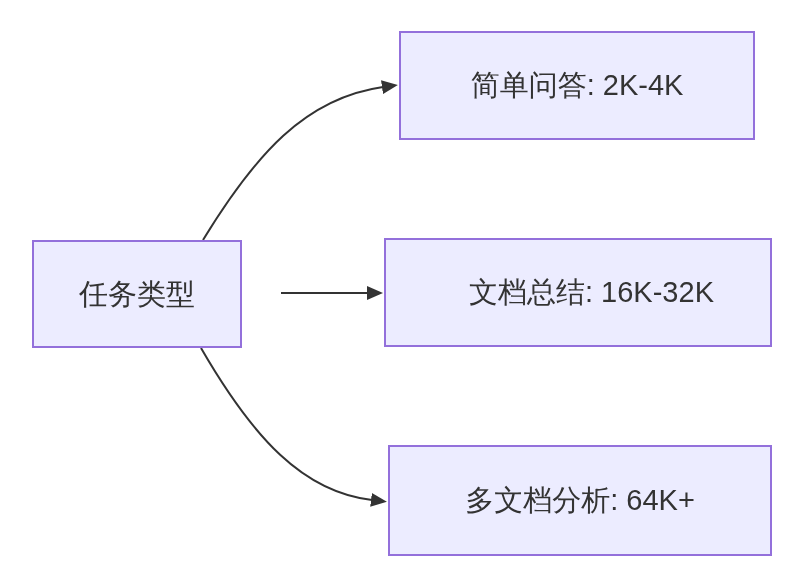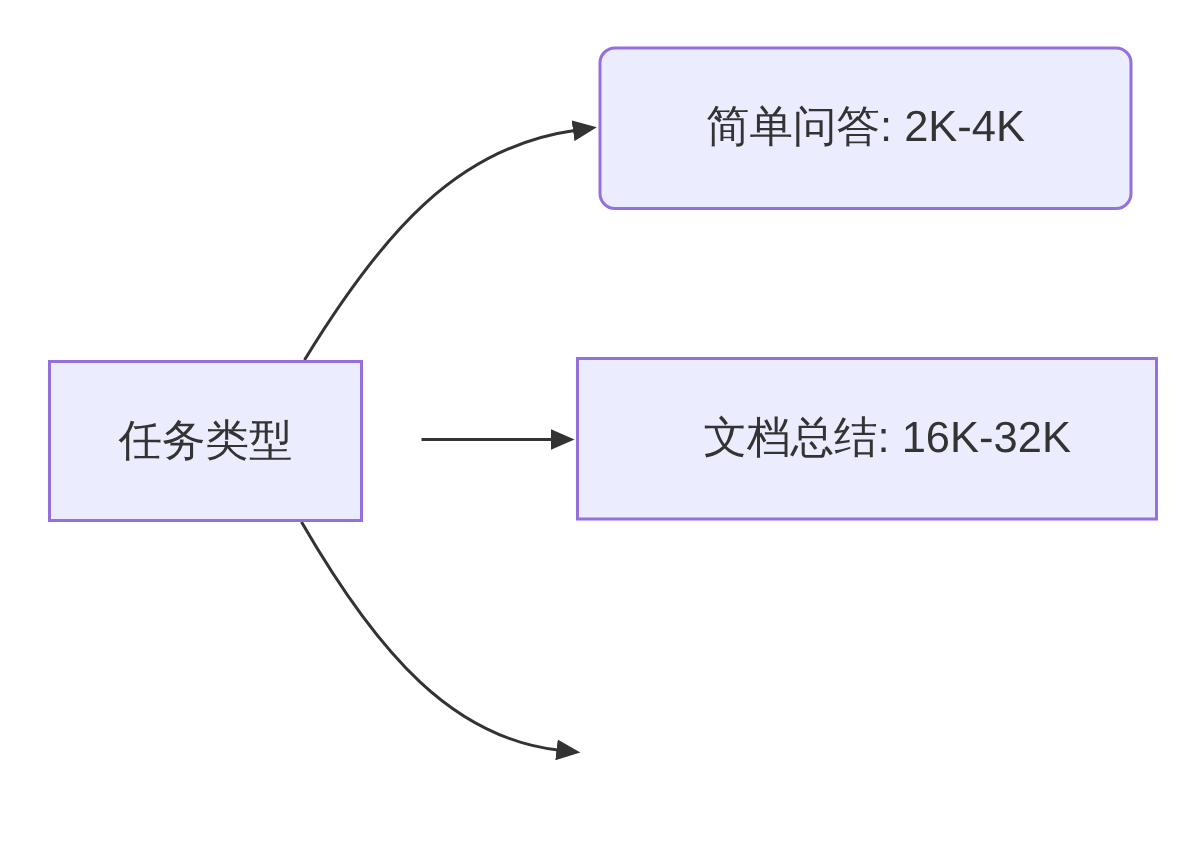--- a/index.html
+++ b/index.html
@@ -32,21 +32,21 @@
     justify-content: center;
   }
   .node-label {
     color: #333333;
     font-size: 29px;
     line-height: 1.25;
     white-space: nowrap;
     text-align: center;
   }
   .node-root   { left: 32px;  top: 240px; width: 210px; height: 108px; }
-  .node-child1 { left: 399px; top: 31px;  width: 356px; height: 109px; border-radius: 11px; }
+  .node-child1 { left: 399px; top: 31px;  width: 356px; height: 109px; }
   .node-child2 { left: 384px; top: 238px; width: 388px; height: 109px; padding-left: 27px; }
   .node-child3 { left: 388px; top: 445px; width: 384px; height: 111px; }
   .edge-path {
     fill: none;
     stroke: #333333;
     stroke-width: 2px;
   }
 </style>
 </head>
 <body>
@@ -69,14 +69,17 @@
   </div>
 
   <div class="node node-child1">
     <span class="node-label">简单问答: 2K-4K</span>
   </div>
 
   <div class="node node-child2">
     <span class="node-label">文档总结: 16K-32K</span>
   </div>
 
+  <div class="node node-child3">
+    <span class="node-label">多文档分析: 64K+</span>
+  </div>
 
 </div>
 
 </body></html>

